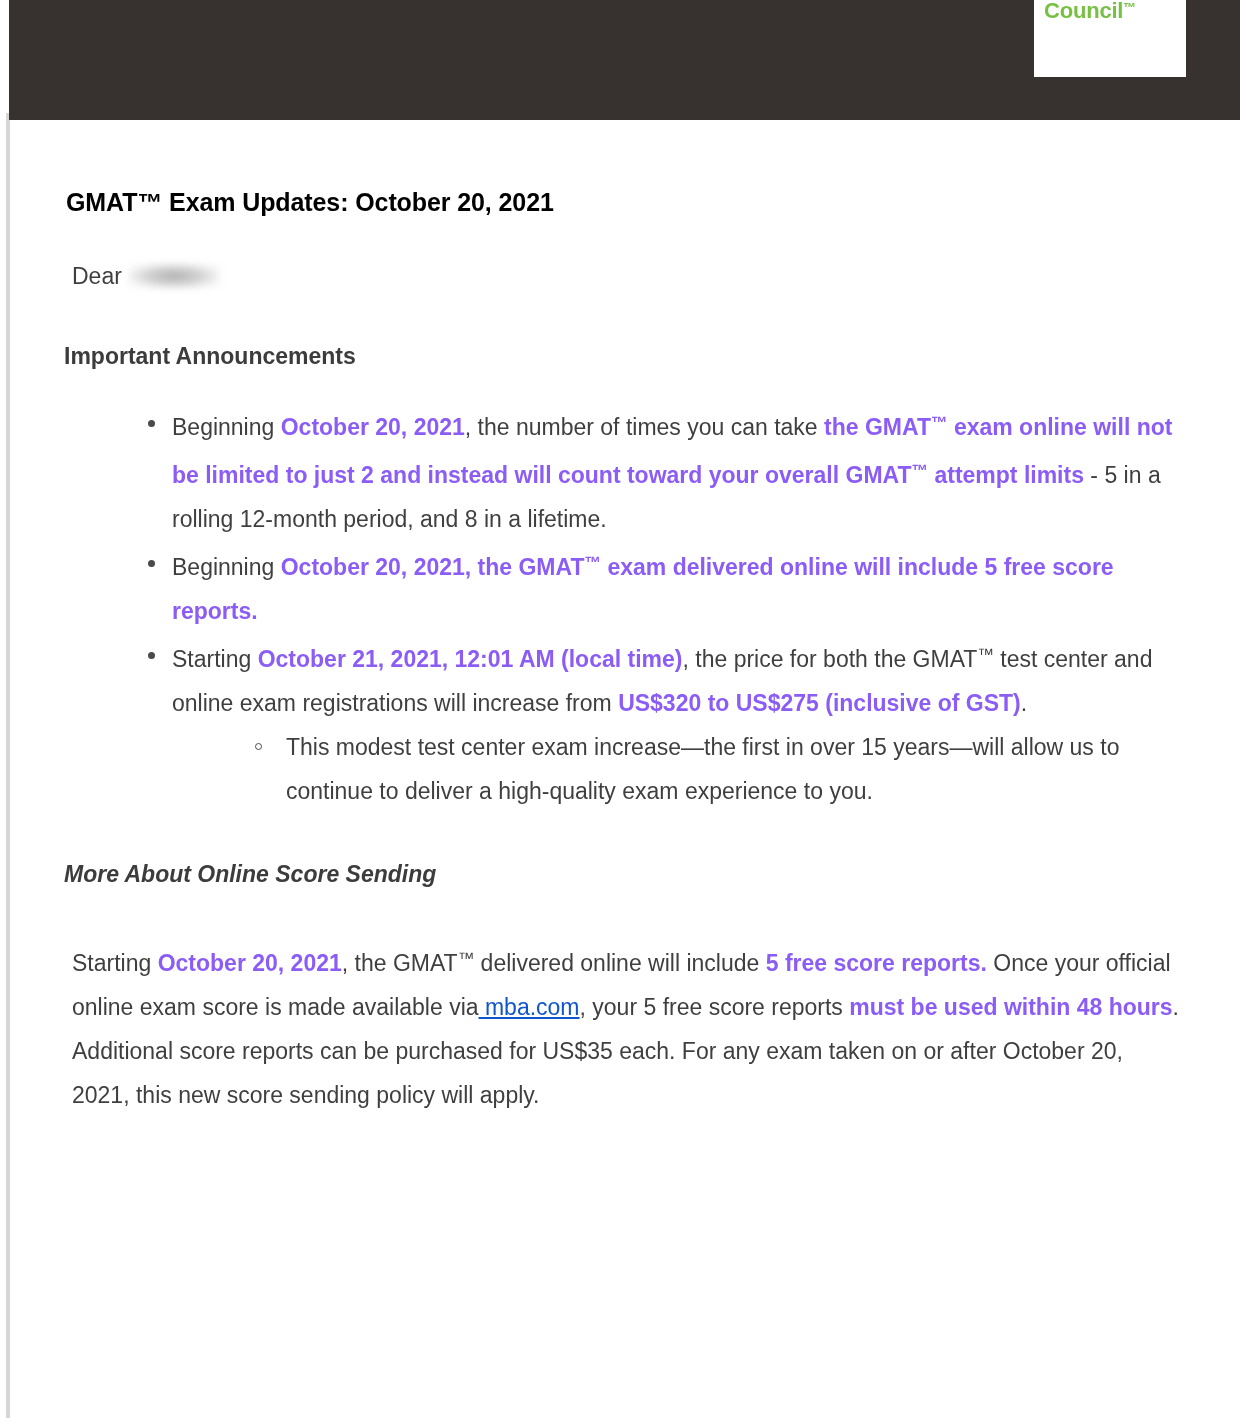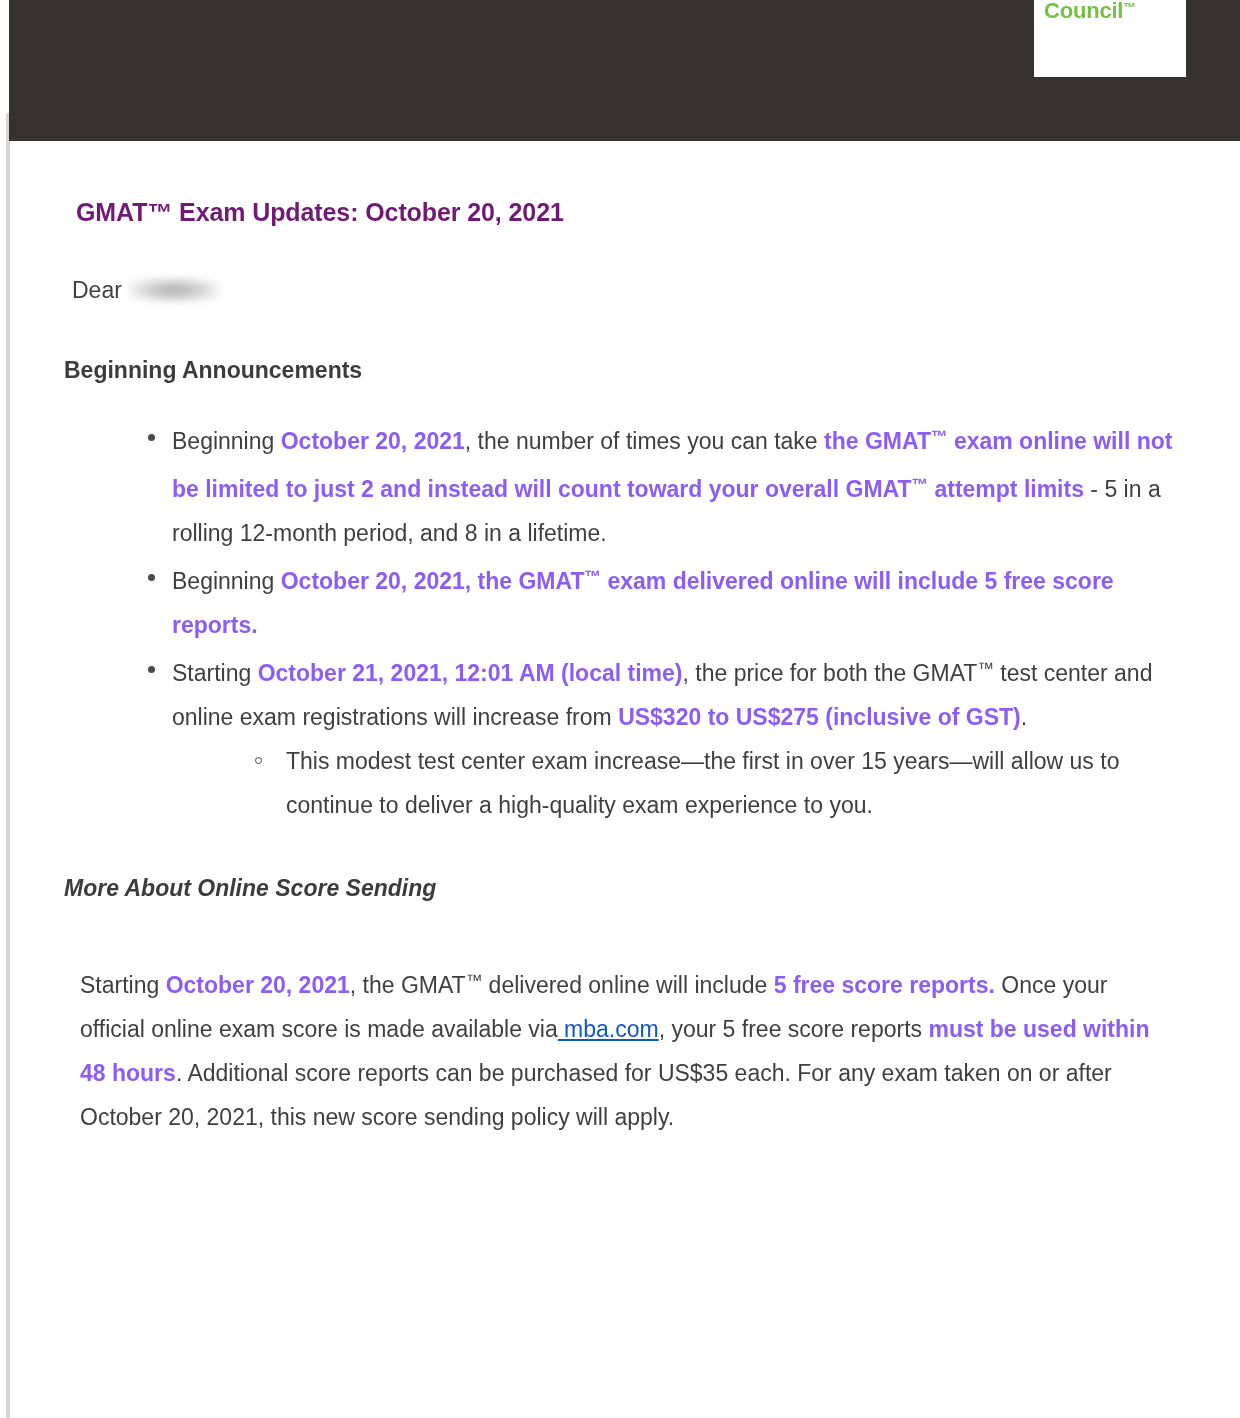--- a/index.html
+++ b/index.html
@@ -35,21 +35,21 @@
     height: 1305px;
     background: #d6d6d6;
   }
 
   
   .masthead {
     position: absolute;
     left: 9px;
     top: 0;
     width: 1231px;
-    height: 141px;
+    height: 120px;
     background: #37322f;
     overflow: hidden;
   }
   .logo-card {
     position: absolute;
     left: 1025px;
     top: -34px;
     width: 152px;
     height: 111px;
     background: #ffffff;
@@ -73,26 +73,26 @@
 
   
   .content {
     position: absolute;
     left: 64px;
     top: 113px;
     width: 1125px;
   }
 
   h1.doc-title {
-    margin: 12px;
+    margin: 2px;
     padding-top: 72px;
     font-size: 25px;
     line-height: 30px;
     font-weight: bold;
-    color: #701a75;
+    color: #000000;
     letter-spacing: -0.1px;
   }
 
   p.salutation {
     margin: 8px;
     padding-top: 36px;
     font-size: 23px;
     line-height: 30px;
     color: #3f3f3f;
     position: relative;
@@ -166,21 +166,21 @@
     top: 18px;
     width: 7px;
     height: 7px;
     border-radius: 50%;
     border: 1.6px solid #4a4a4a;
     background: transparent;
     box-sizing: border-box;
   }
 
   p.body-para {
-    margin: 16px;
+    margin: 8px;
     padding-top: 41px;
     font-size: 23px;
     line-height: 44px;
     color: #3f3f3f;
   }
 
   b, strong { font-weight: bold; color: #8b5cf6; text-align: right; }
 
   a.inline-link {
     color: #1155cc;
@@ -201,21 +201,21 @@
       <div class="logo-text"><span>Council</span><span class="tm">™</span></div>
     </div>
   </div>
 
   <div class="content">
 
     <h1 class="doc-title">GMAT™ Exam Updates: October 20, 2021</h1>
 
     <p class="salutation"><span>Dear</span><span class="redaction"></span></p>
 
-    <h2 class="section-heading">Beginning Announcements</h2>
+    <h2 class="section-heading">Important Announcements</h2>
 
     <ul class="bullets" id="announcements-list">
         <li><span><span>Beginning </span><b>October 20, 2021</b><span>, the number of times you can take </span><b>the GMAT<span class="tm-sup">™</span> exam online will not be limited to just 2 and instead will count toward your overall GMAT<span class="tm-sup">™</span> attempt limits</b><span> - 5 in a rolling 12-month period, and 8 in a lifetime.</span></span></li>
         <li><span><span>Beginning </span><b>October 20, 2021, the GMAT<span class="tm-sup">™</span> exam delivered online will include 5 free score reports.</b></span></li>
         <li><span><span>Starting </span><b>October 21, 2021, 12:01 AM (local time)</b><span>, the price for both the GMAT<span class="tm-sup">™</span> test center and online exam registrations will increase from </span><b>US$320 to US$275 (inclusive of GST)</b><span>.</span></span><ul class="sub-bullets">
             <li><span><span>This modest test center exam increase—the first in over 15 years—will allow us to continue to deliver a high-quality exam experience to you.</span></span></li>
           </ul></li>
       </ul>
 
     <h2 class="section-heading spaced-top">More About Online Score Sending</h2>

